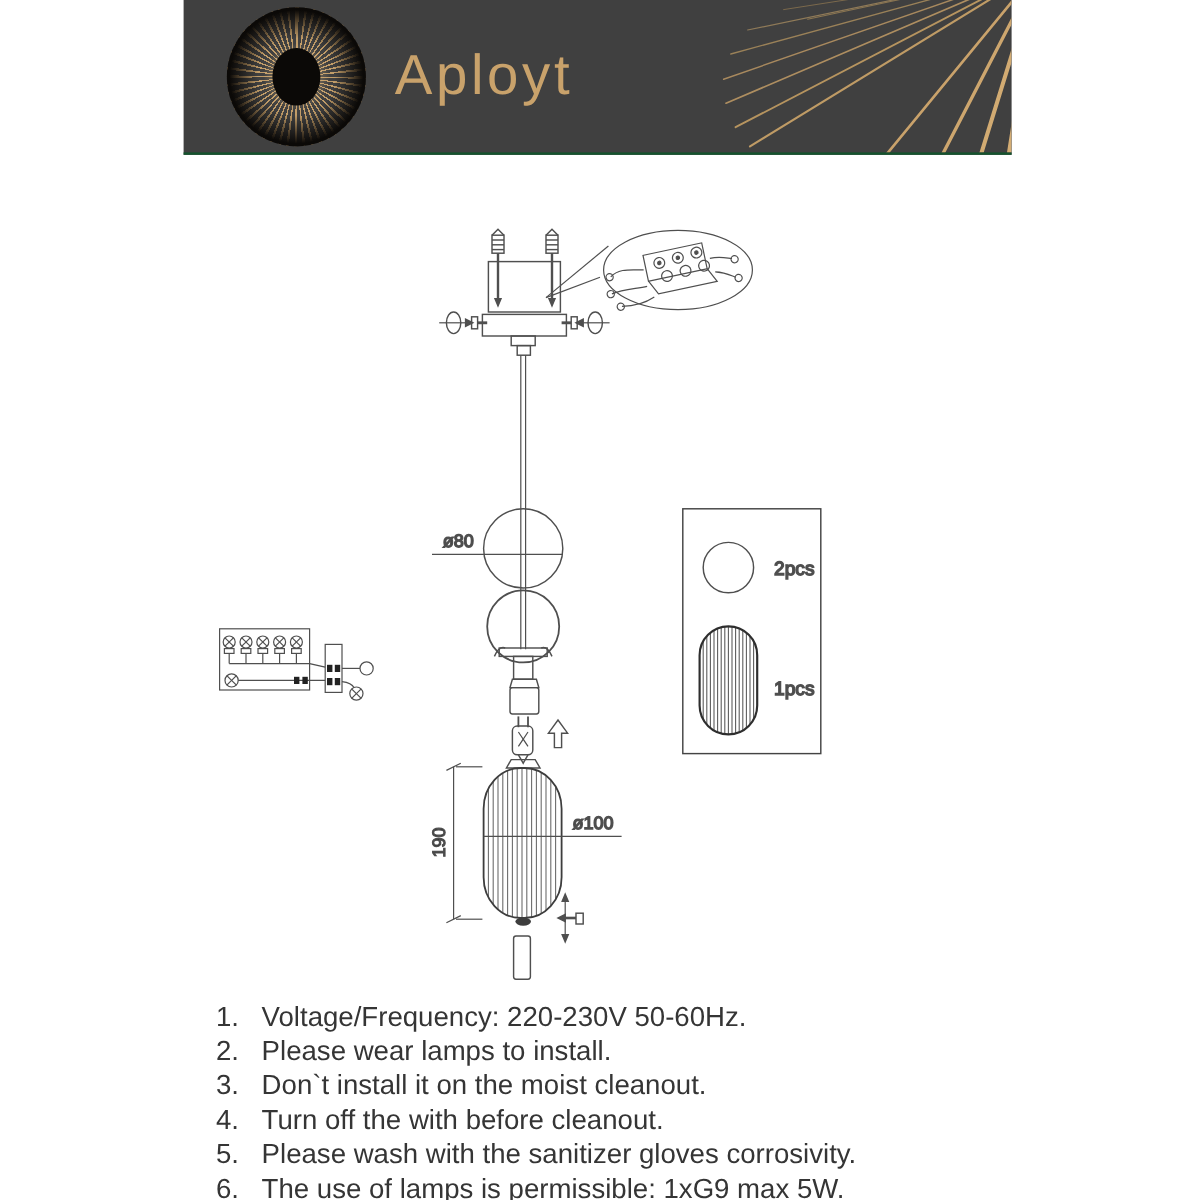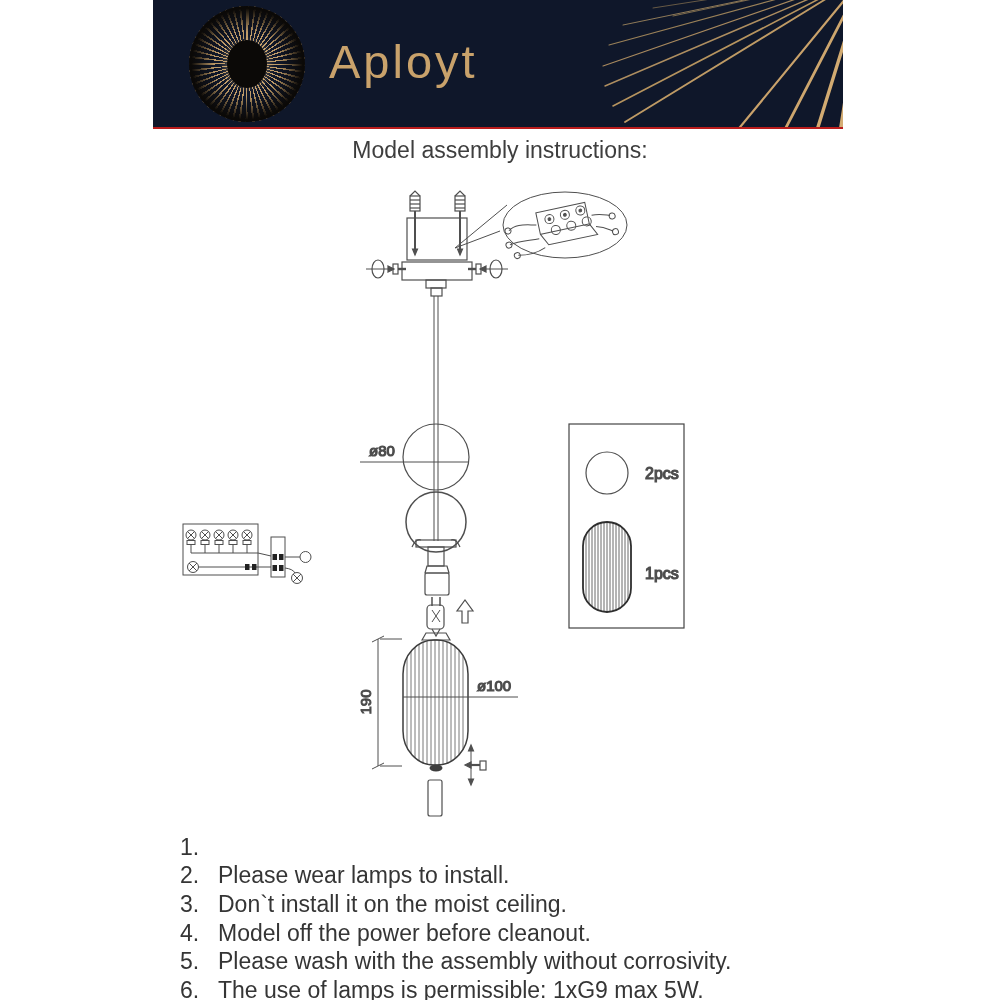--- a/index.html
+++ b/index.html
@@ -3,21 +3,21 @@
 <meta charset="utf-8">
 <style>
   html,body{margin:0;padding:0;}
   body{
     width:1000px;height:1000px;position:relative;background:#ffffff;
     font-family:"Liberation Sans",sans-serif;overflow:hidden;
   }
   
   .banner{
     position:absolute;left:153px;top:0;width:690px;height:127px;
-    background:#0f172a;overflow:hidden;border-bottom:2px solid #b91c1c;
+    background:#404040;overflow:hidden;border-bottom:2px solid #14532d;
   }
   .sun{
     position:absolute;left:36px;top:6px;width:116px;height:116px;border-radius:50%;
     background:
       radial-gradient(closest-side, rgba(240,205,150,.30) 0 30%, rgba(240,205,150,0) 48%),
       repeating-conic-gradient(rgba(201,162,107,.95) 0deg 2.2deg, rgba(11,9,7,0) 2.2deg 6.9deg);
   }
   .sun-fade{
     position:absolute;left:36px;top:6px;width:116px;height:116px;border-radius:50%;
     background:radial-gradient(closest-side, rgba(11,9,7,0) 0 55%, #0b0907 96%);
@@ -69,21 +69,20 @@
       <line x1="712" y1="-25" x2="610" y2="172" stroke="#cda66e" stroke-width="2.8"></line>
       <line x1="712" y1="-25" x2="648" y2="182" stroke="#d2ab72" stroke-width="3.4"></line>
       <line x1="712" y1="-25" x2="678" y2="192" stroke="#d4ad74" stroke-width="4"></line>
       <line x1="712" y1="-25" x2="698" y2="202" stroke="#d6b077" stroke-width="4.6"></line>
       <line x1="712" y1="-25" x2="710" y2="212" stroke="#d8b279" stroke-width="5"></line>
     </g>
   </svg>
 </div>
 
 <div class="title">
-  <div>Model assembly instructions:</div>
 </div>
 
 <svg class="diagram" width="700" height="650" viewBox="0 0 700 650" stroke="#4f4f4f" fill="none" stroke-width="1.2">
   <defs>
     <clipPath id="shadeClip">
         <rect x="253" y="455" width="65" height="125" rx="31" ry="34"></rect>
       </clipPath>
     <clipPath id="partClip">
         <rect x="433" y="337" width="48" height="90" rx="24" ry="24"></rect>
       </clipPath>
@@ -329,34 +328,35 @@
       </g>
       <rect x="433" y="337" width="48" height="90" rx="24" ry="24" stroke="#2e2e2e" stroke-width="1.8"></rect>
     </g>
     <text class="qty" x="495" y="394">1pcs</text>
   </g>
 </svg>
 
 <div class="instructions">
   <div class="instr-row">
     <span class="instr-num">1.</span>
+    <span class="instr-text">Voltage/Frequency: 220-230V 50-60Hz.</span>
   </div>
   <div class="instr-row">
     <span class="instr-num">2.</span>
     <span class="instr-text">Please wear lamps to install.</span>
   </div>
   <div class="instr-row">
     <span class="instr-num">3.</span>
-    <span class="instr-text">Don`t install it on the moist ceiling.</span>
+    <span class="instr-text">Don`t install it on the moist cleanout.</span>
   </div>
   <div class="instr-row">
     <span class="instr-num">4.</span>
-    <span class="instr-text">Model off the power before cleanout.</span>
+    <span class="instr-text">Turn off the with before cleanout.</span>
   </div>
   <div class="instr-row">
     <span class="instr-num">5.</span>
-    <span class="instr-text">Please wash with the assembly without corrosivity.</span>
+    <span class="instr-text">Please wash with the sanitizer gloves corrosivity.</span>
   </div>
   <div class="instr-row">
     <span class="instr-num">6.</span>
     <span class="instr-text">The use of lamps is permissible: 1xG9 max 5W.</span>
   </div>
 </div>
 
 </body></html>

